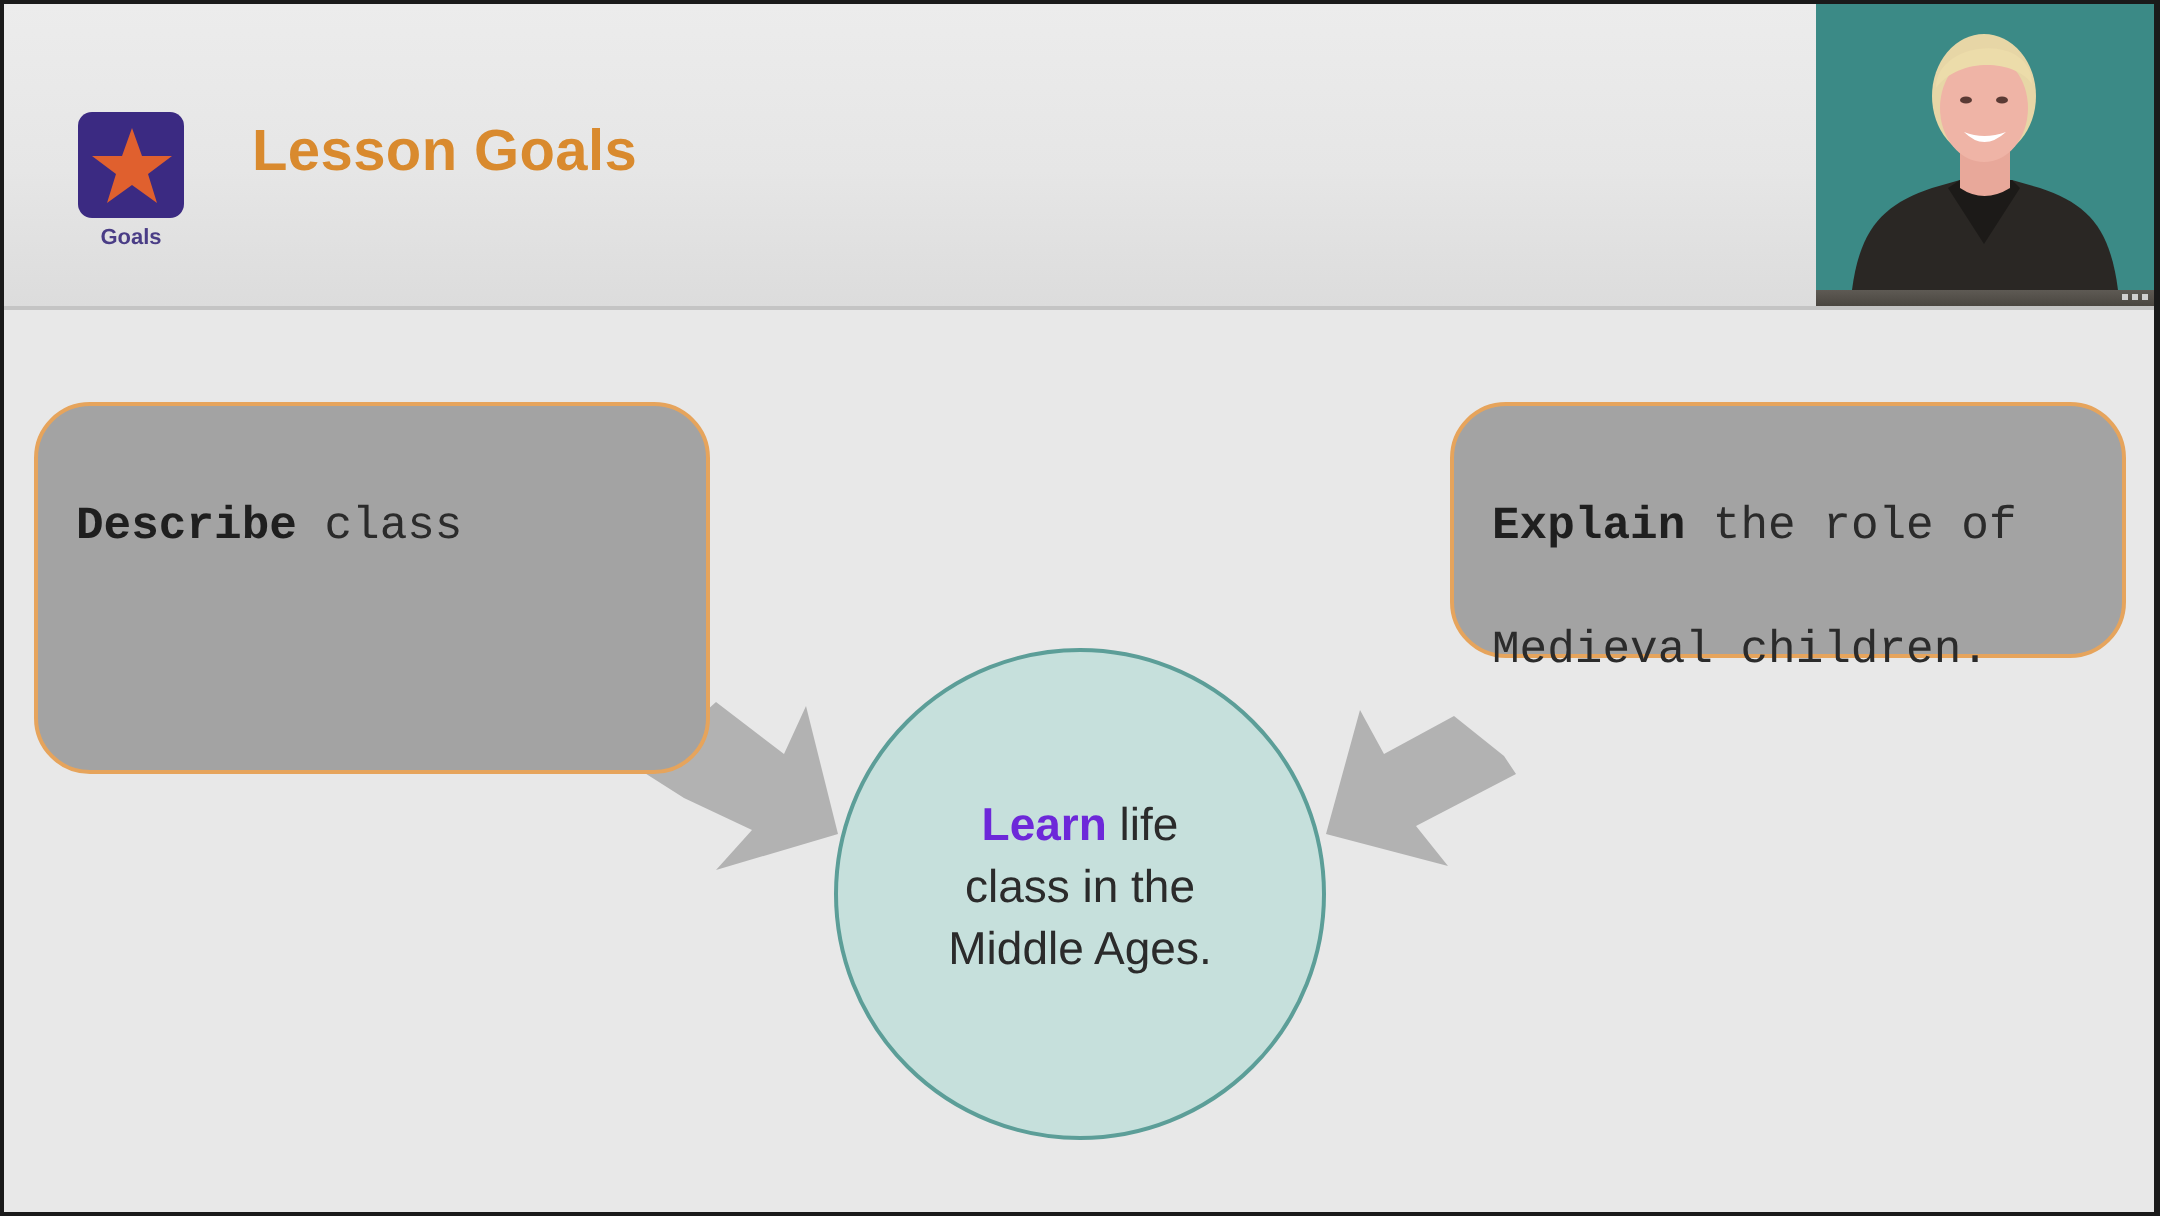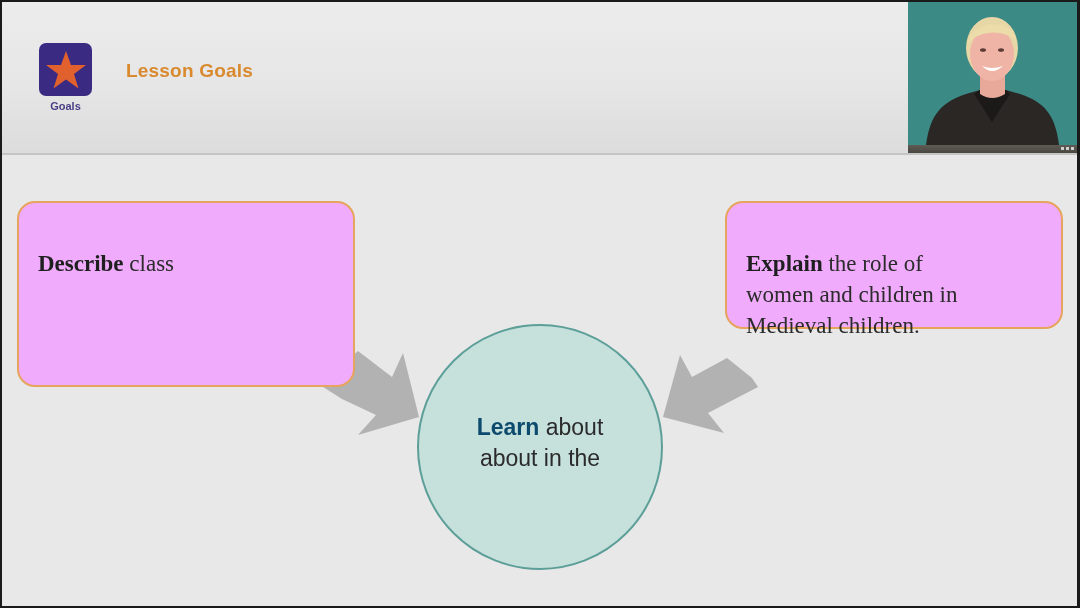--- a/index.html
+++ b/index.html
@@ -24,21 +24,21 @@
       left: 0;
       top: 0;
       width: 1075px;
       height: 151px;
       background: linear-gradient(to bottom, #ececec 0%, #e6e6e6 55%, #dcdcdc 100%);
       border-bottom: 2px solid #c4c4c4;
     }
     .goals-icon-wrap {
       position: absolute;
       left: 37px;
-      top: 41px;
+      top: 54px;
       width: 55px;
       height: 76px;
     }
     .goals-icon {
       width: 53px;
       height: 53px;
       background: #3b2a82;
       border-radius: 7px;
       display: flex;
       align-items: center;
@@ -51,21 +51,21 @@
       font-family: "Liberation Sans", sans-serif;
       font-size: 11px;
       font-weight: bold;
       color: #4a3d86;
     }
     .page-title {
       position: absolute;
       left: 124px;
       top: 58px;
       font-family: "Liberation Sans", sans-serif;
-      font-size: 19px;
+      font-size: 29px;
       font-weight: bold;
       color: #d98a2e;
       letter-spacing: 0.2px;
     }
     .video-pip {
       position: absolute;
       left: 906px;
       top: 0;
       width: 169px;
       height: 151px;
@@ -95,25 +95,25 @@
     }
     .content {
       position: absolute;
       left: 0;
       top: 153px;
       width: 1075px;
       height: 451px;
     }
     .goal-box {
       position: absolute;
-      background: #f0abfc;
+      background: #a3a3a3;
       border: 2px solid #e6a45c;
-      border-radius: 18px;
+      border-radius: 28px;
       box-sizing: border-box;
-      font-family: Liberation Serif, serif;
+      font-family: Liberation Mono, monospace;
       font-size: 23px;
       line-height: 31px;
       color: #2b2b2b;
     }
     .goal-box .text {
       position: absolute;
       left: 19px;
       top: 45px;
       right: 10px;
     }
@@ -134,21 +134,21 @@
       display: flex;
       align-items: center;
       justify-content: center;
       text-align: center;
       font-family: "Liberation Sans", sans-serif;
       font-size: 23px;
       line-height: 31px;
       color: #2b2b2b;
     }
     .center-circle .text { margin-top: -8px; }
-    .center-circle b { font-weight: bold; color: #0c4a6e; margin-top: 43px; }
+    .center-circle b { font-weight: bold; color: #6d28d9; margin-top: 43px; }
     .arrows {
       position: absolute;
       left: 0;
       top: 0;
       width: 1075px;
       height: 451px;
       pointer-events: none;
     }
   </style>
 </head>
@@ -203,21 +203,21 @@
       <polygon points="318,230 356,196 390,222 401,198 417,262 356,280 374,260 340,244" fill="#b2b2b2"></polygon>
 
       <polygon points="750,223 725,203 690,222 678,200 661,262 722,278 706,258 756,232" fill="#b2b2b2"></polygon>
     </svg>
 
     <div class="goal-box box-left">
       <div class="text"><b>Describe</b><span> class</span><br><br></div>
     </div>
 
     <div class="goal-box box-right">
-      <div class="text"><b>Explain</b><span> the role of</span><br><span>women and children in</span><br><span>Medieval children.</span></div>
+      <div class="text"><b>Explain</b><span> the role of</span><br><br><span>Medieval children.</span></div>
     </div>
 
     <div class="center-circle">
-      <div class="text"><b>Learn</b><span> about</span><br><span>about in the</span><br></div>
+      <div class="text"><b>Learn</b><span> life</span><br><span>class in the</span><br><span>Middle Ages.</span></div>
     </div>
 
   </div>
 </div>
 
 </body></html>

